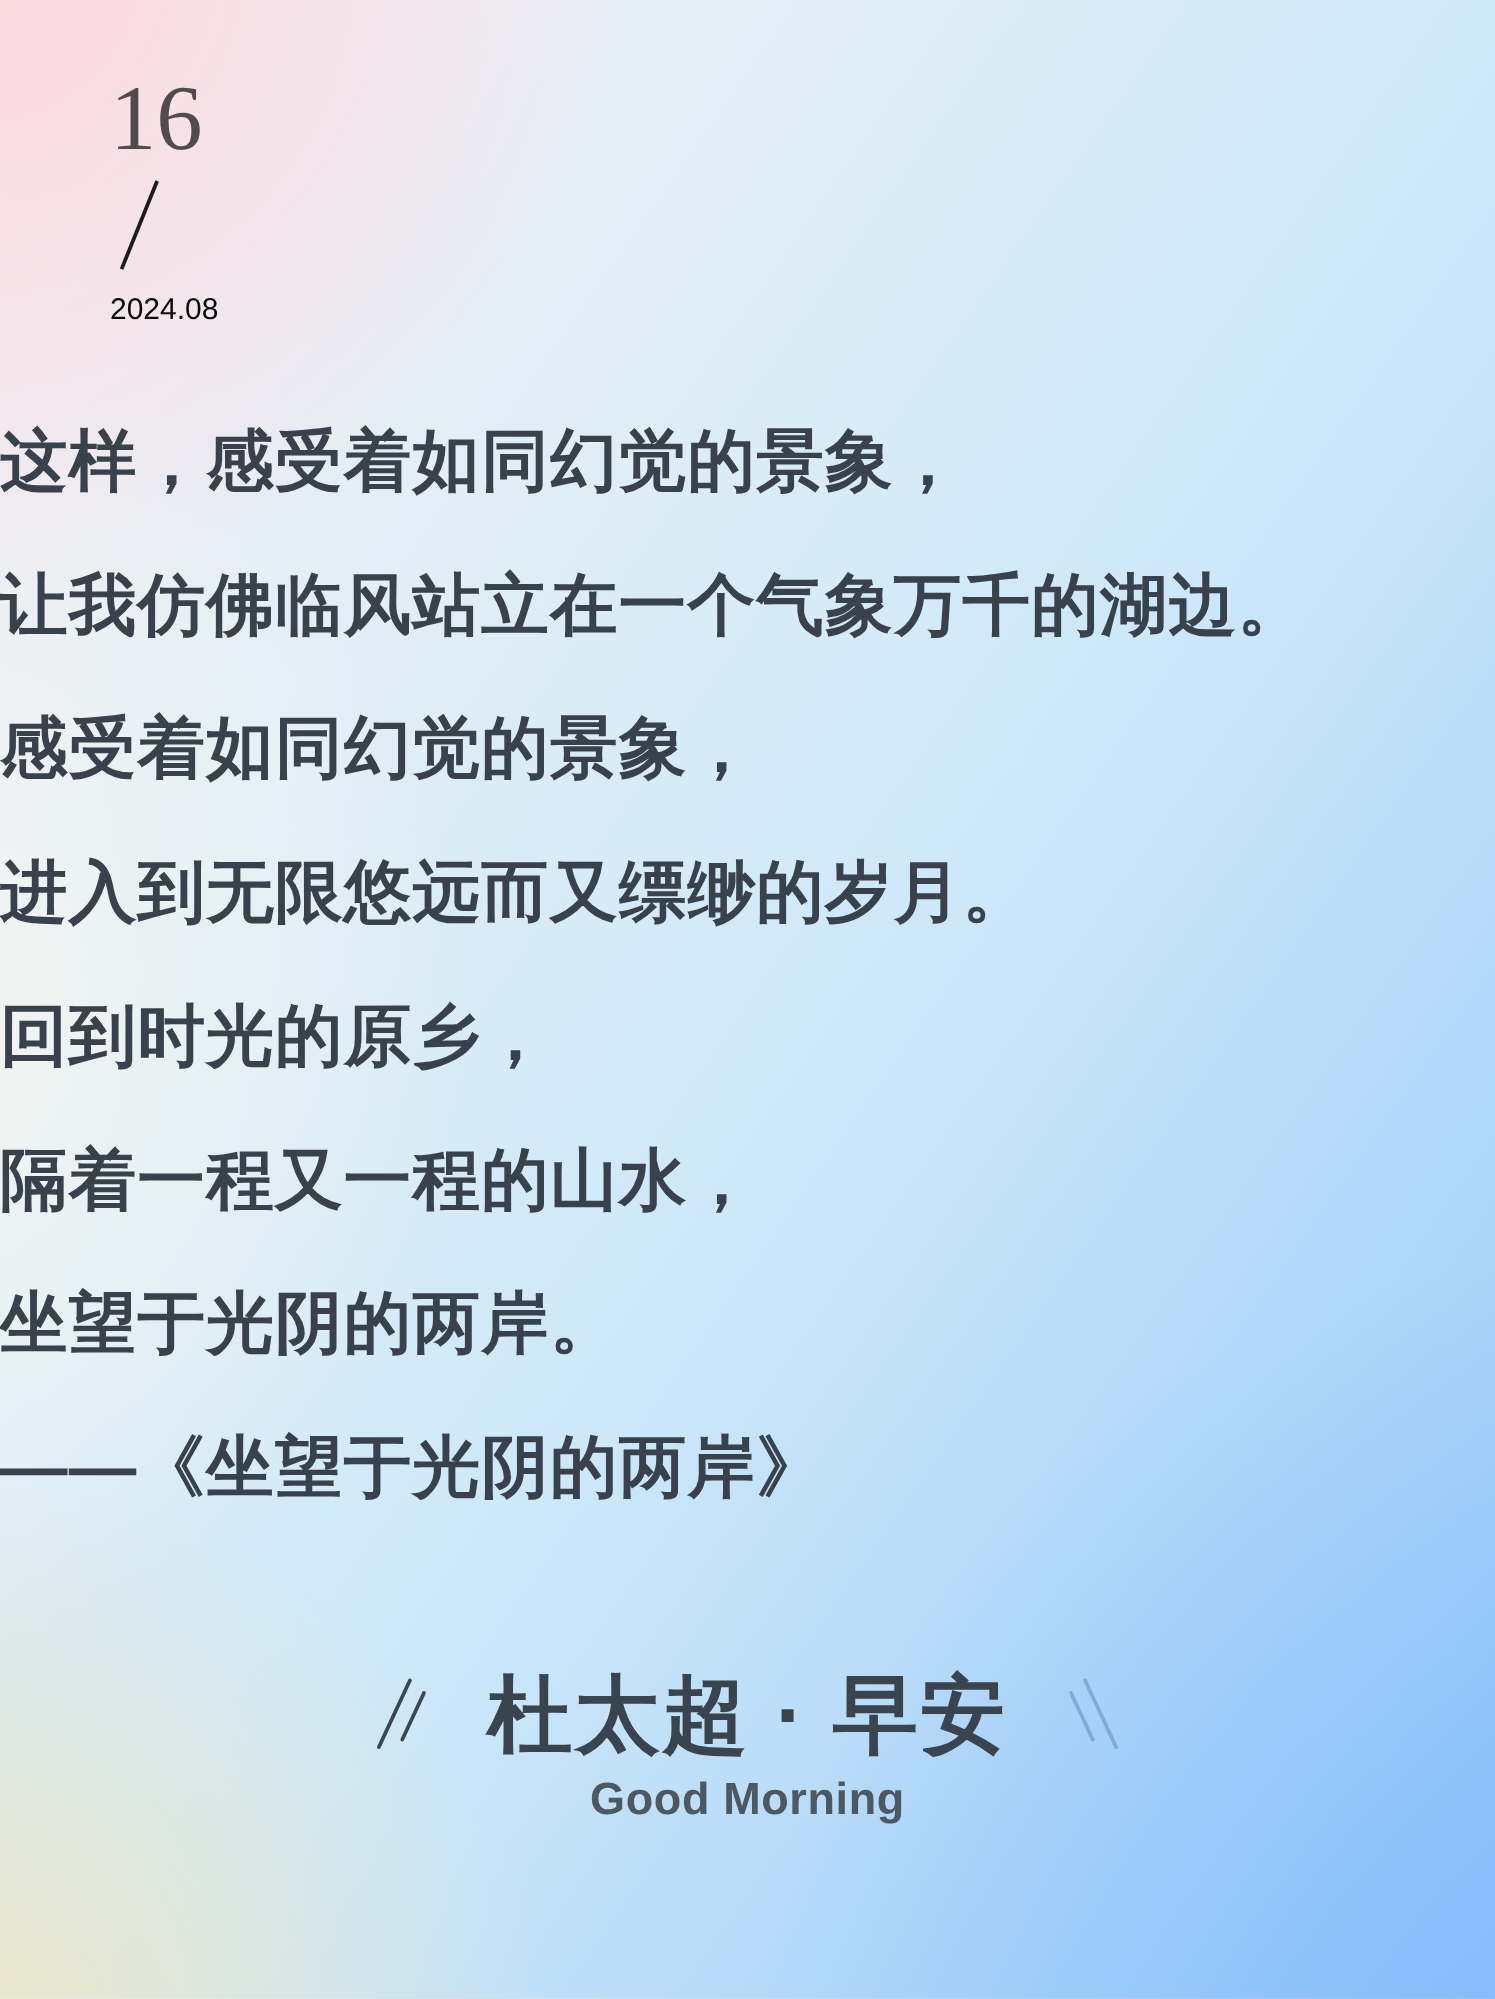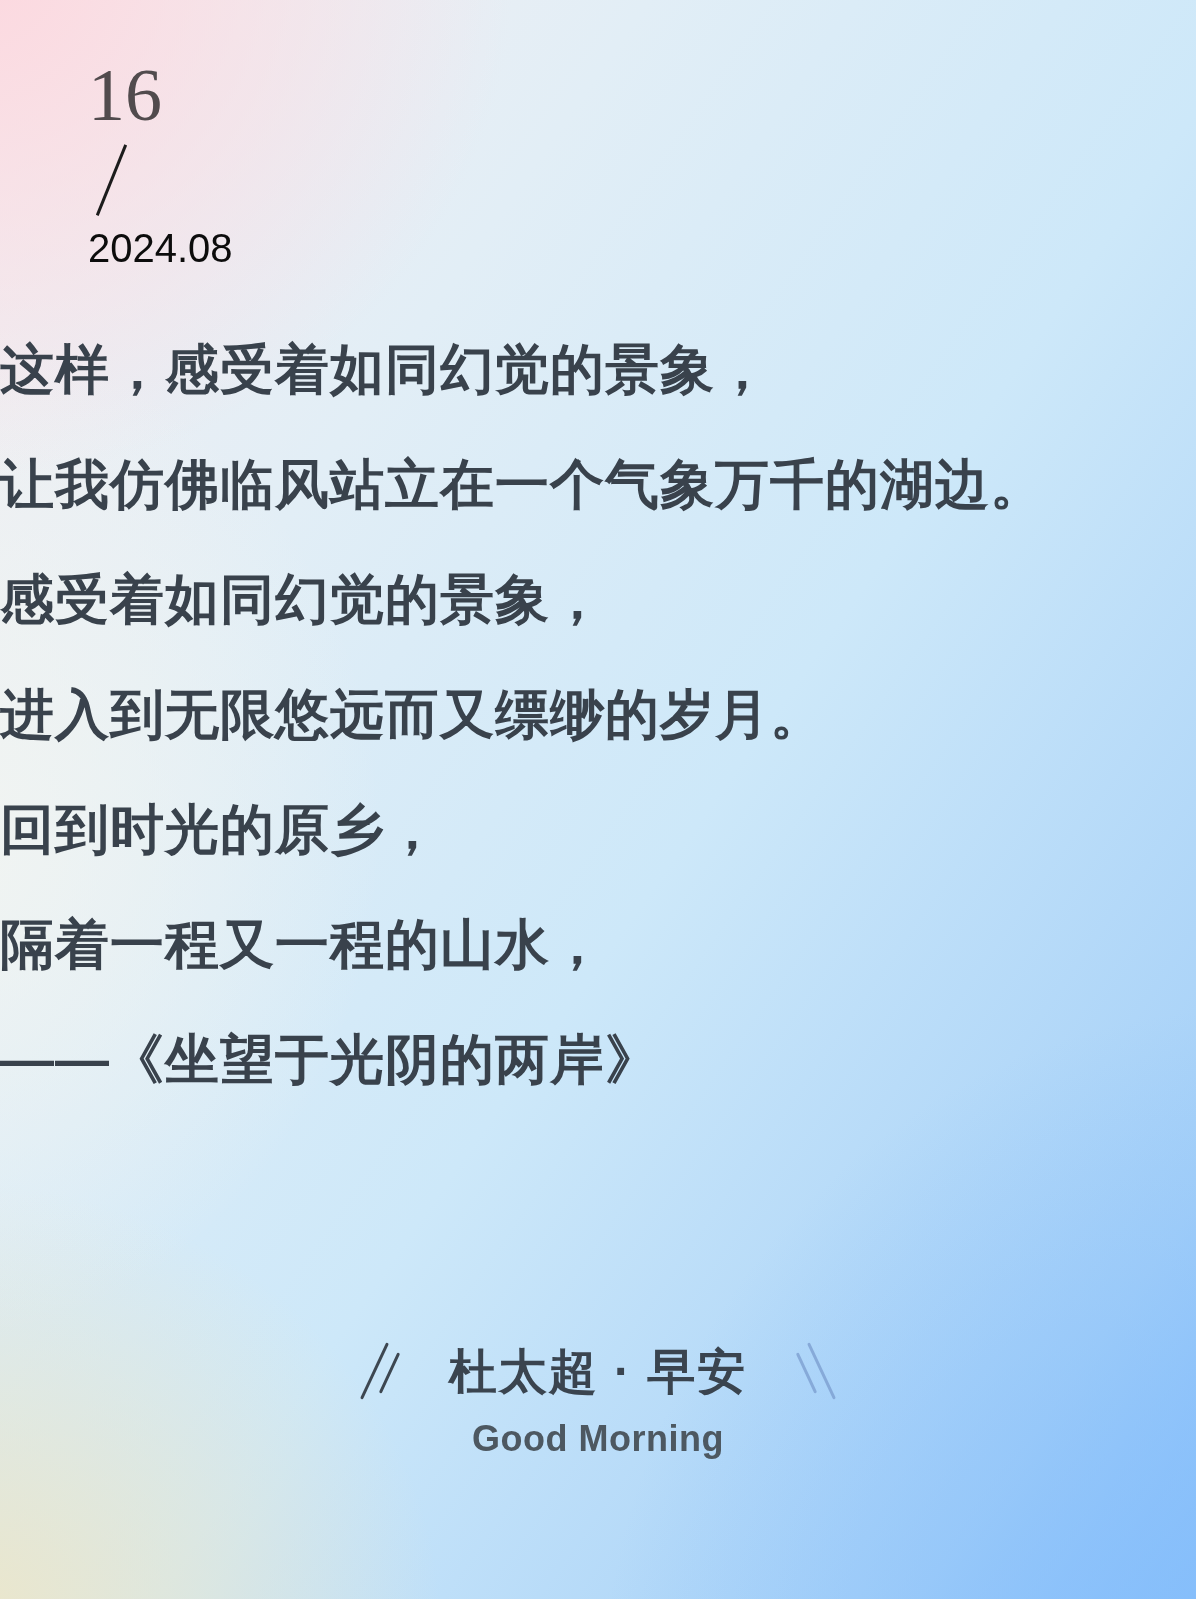--- a/index.html
+++ b/index.html
@@ -41,21 +41,21 @@
   .date-slash .bar {
     position: absolute;
     left: 18px;
     top: 2px;
     width: 2.5px;
     height: 76px;
     background: #1c1c1c;
     transform: rotate(22deg);
   }
   .date-month {
-    font-size: 40px;
+    font-size: 24px;
     line-height: 44px;
     color: #0c0c0c;
   }
 
   
   .poem {
     position: absolute;
     left: 0;
     right: 0;
     top: 312px;
@@ -79,21 +79,21 @@
     display: flex;
     flex-direction: column;
     align-items: center;
   }
   .footer-row {
     display: flex;
     align-items: center;
     gap: 42px;
   }
   .footer-title {
-    font-size: 48px;
+    font-size: 68px;
     font-weight: 700;
     color: #3a444f;
     letter-spacing: 2px;
     line-height: 72px;
     white-space: nowrap;
   }
   .footer-subtitle {
     margin-top: 10px;
     font-size: 36px;
     font-weight: 700;
@@ -129,20 +129,21 @@
     <div class="date-month">2024.08</div>
   </div>
 
   <div class="poem">
     <div class="poem-line">这样，感受着如同幻觉的景象，</div>
     <div class="poem-line">让我仿佛临风站立在一个气象万千的湖边。</div>
     <div class="poem-line">感受着如同幻觉的景象，</div>
     <div class="poem-line">进入到无限悠远而又缥缈的岁月。</div>
     <div class="poem-line">回到时光的原乡，</div>
     <div class="poem-line">隔着一程又一程的山水，</div>
+    <div class="poem-line">坐望于光阴的两岸。</div>
     <div class="poem-line">——《坐望于光阴的两岸》</div>
   </div>
 
   <div class="footer">
     <div class="footer-row">
       <div class="slashes">
         <div class="bar long"></div>
         <div class="bar short"></div>
       </div>
       <div class="footer-title">杜太超 · 早安</div>

